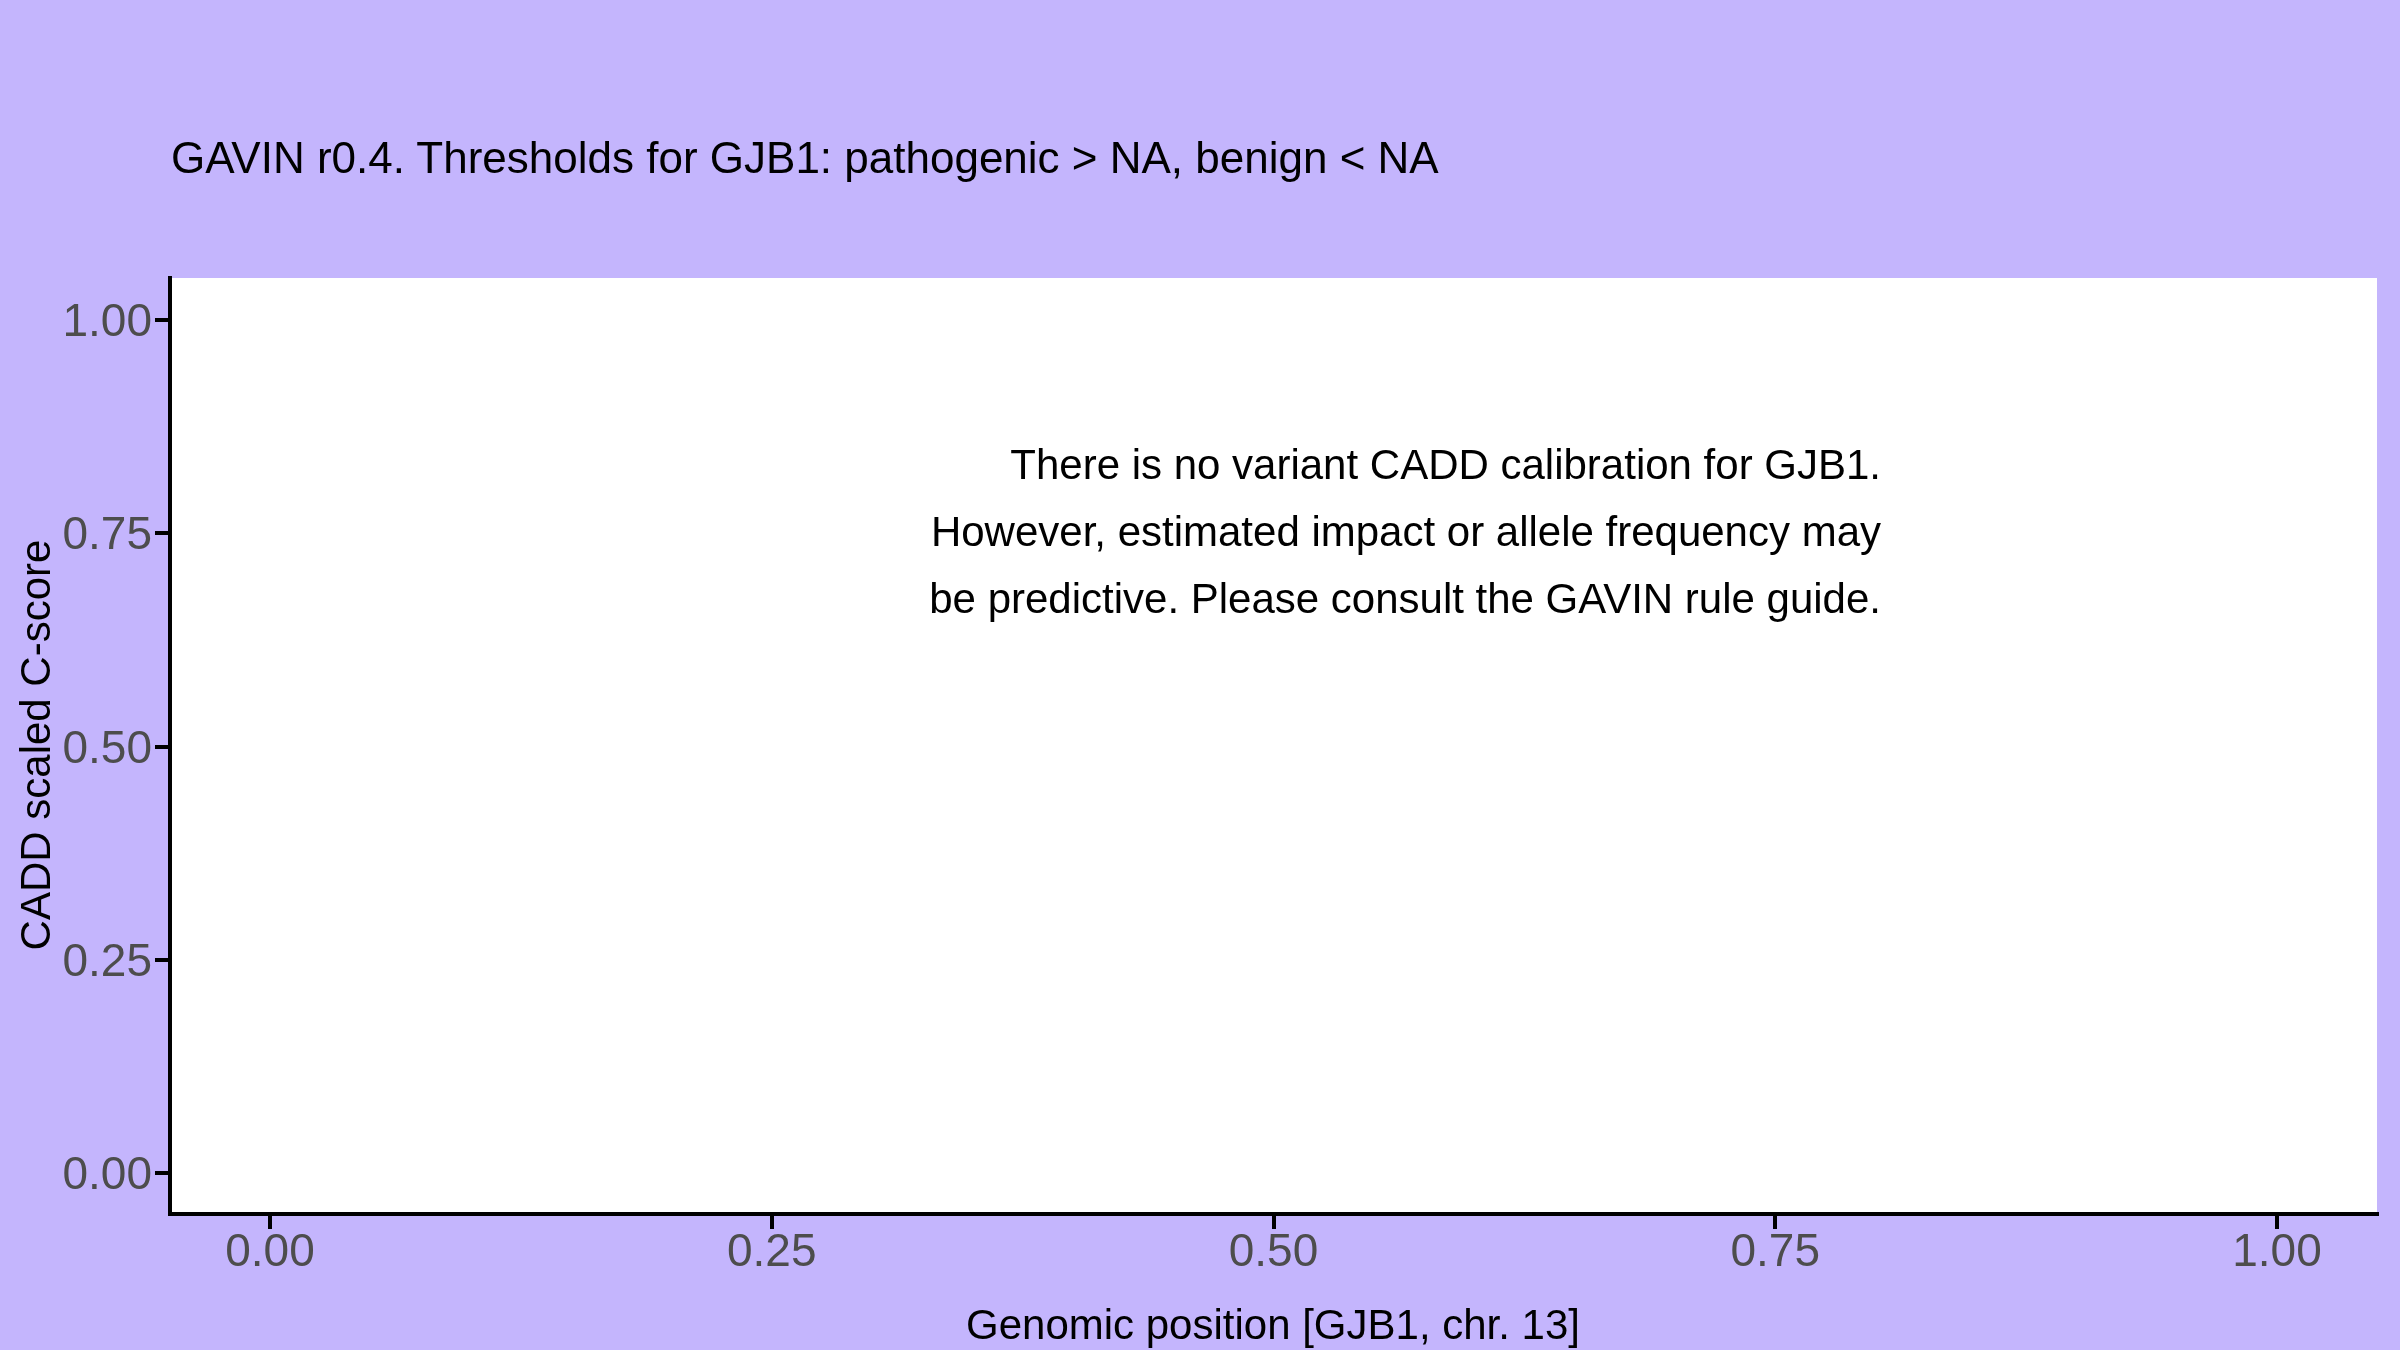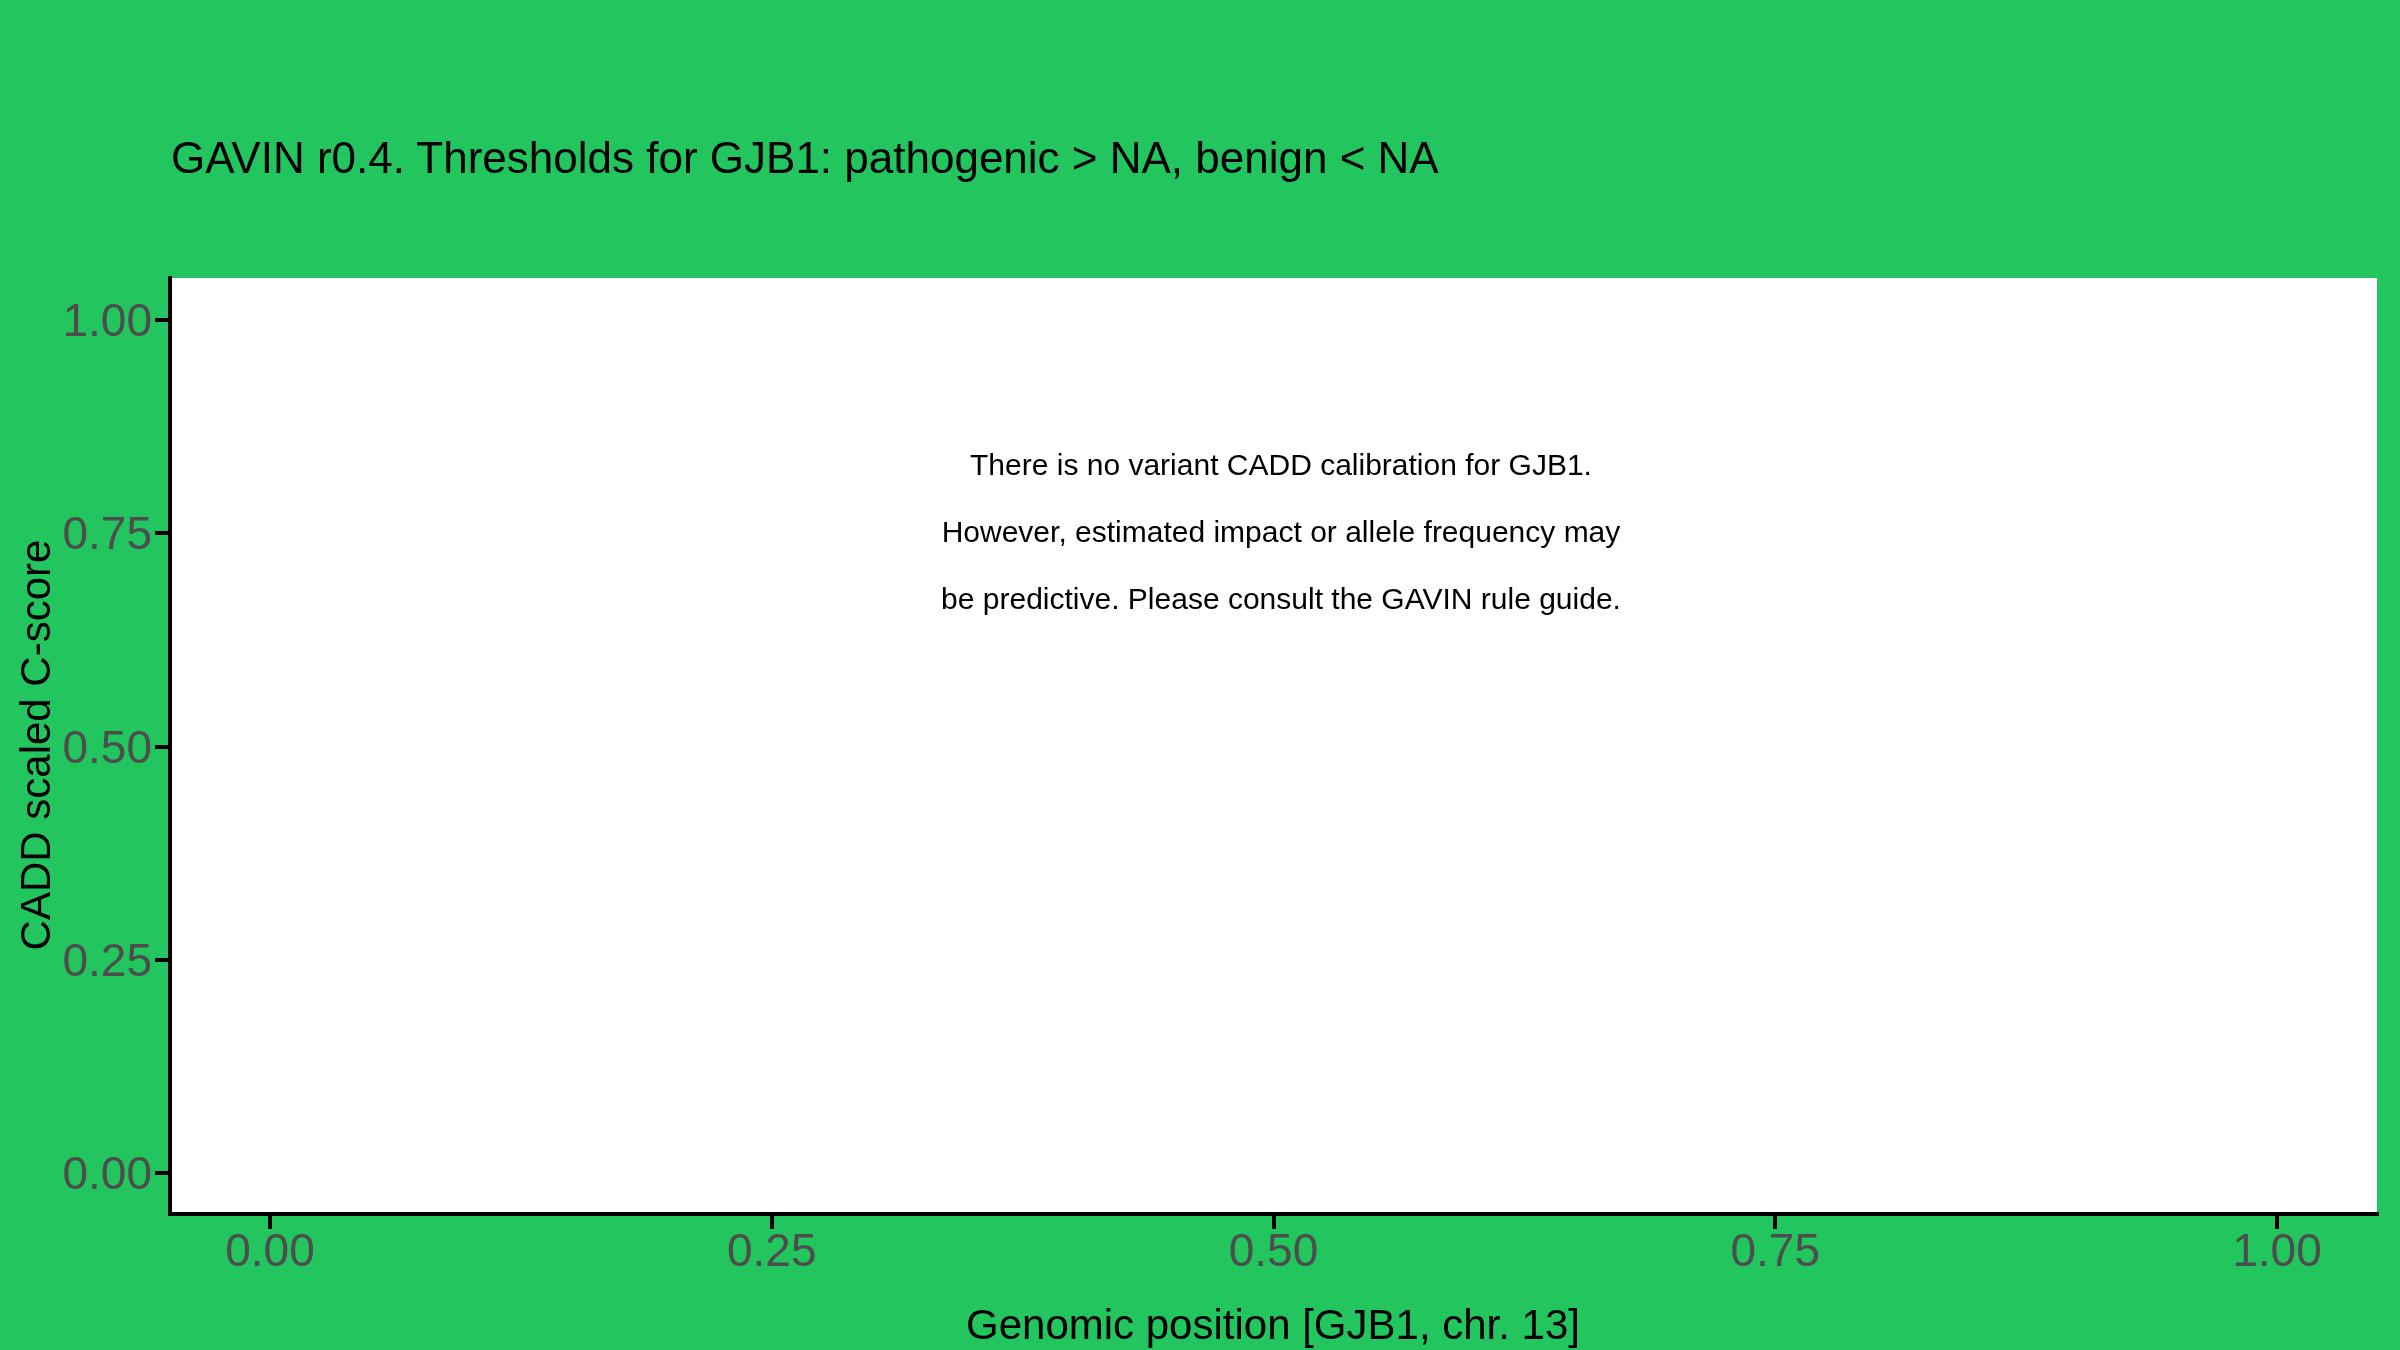--- a/index.html
+++ b/index.html
@@ -1,31 +1,31 @@
 <!DOCTYPE html>
 <html><head>
 <meta charset="utf-8">
 <style>
   html,body{margin:0;padding:0;background:#ffffff;}
   #figure{
     position:relative;
     width:2400px;height:1350px;
-    background:#22c55e;
+    background:#c4b5fd;
     font-family:"Liberation Sans", sans-serif;
     overflow:hidden;
   }
   .title-block{
     position:absolute;left:171px;top:8px;
     font-size:44px;line-height:60px;color:#000000;
     white-space:pre;
   }
   .annotation-block{
     position:absolute;left:681px;top:431px;width:1200px;
-    font-size:30px;line-height:67px;color:#000000;
-    text-align:center;
+    font-size:42px;line-height:67px;color:#000000;
+    text-align:right;
   }
   .axis-line{position:absolute;background:#000000;}
   #y-axis-line{left:168px;top:276px;width:4px;height:940px;}
   #x-axis-line{left:168px;top:1212px;width:2211px;height:4px;}
   .tick-mark{position:absolute;background:#000000;}
   .tick-mark.x{width:4px;height:13px;top:1216px;}
   .tick-mark.y{width:13px;height:4px;left:155px;}
   .tick-label{
     position:absolute;color:#4d4d4d;font-size:46px;line-height:36px;
   }

